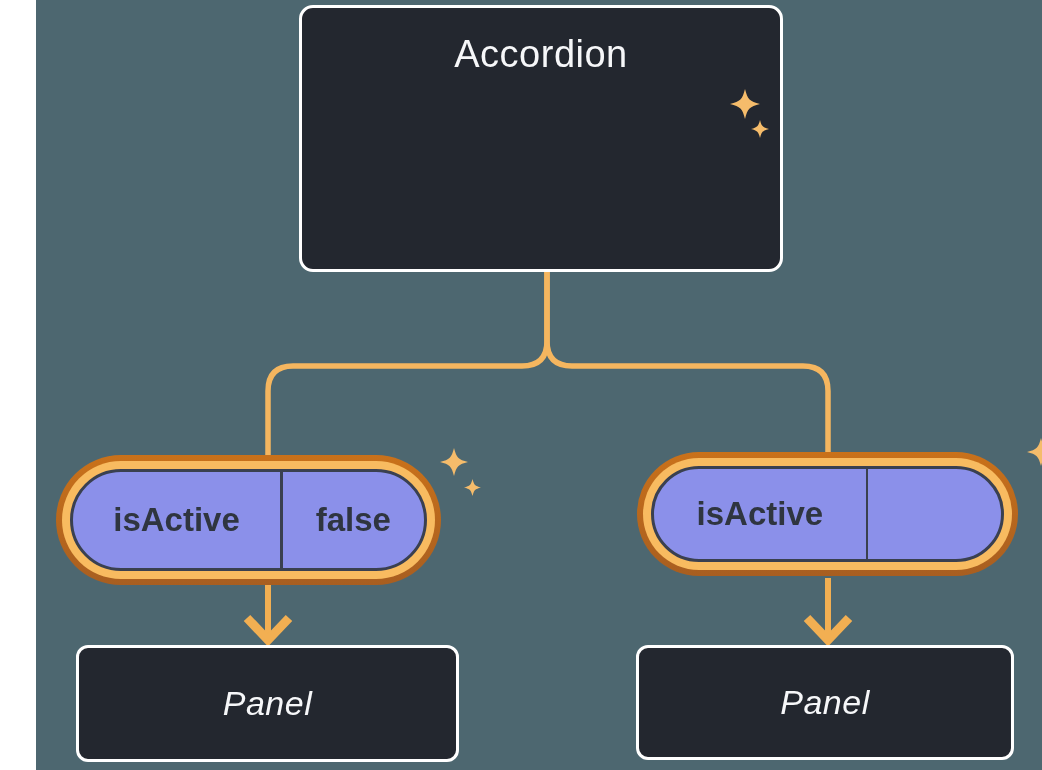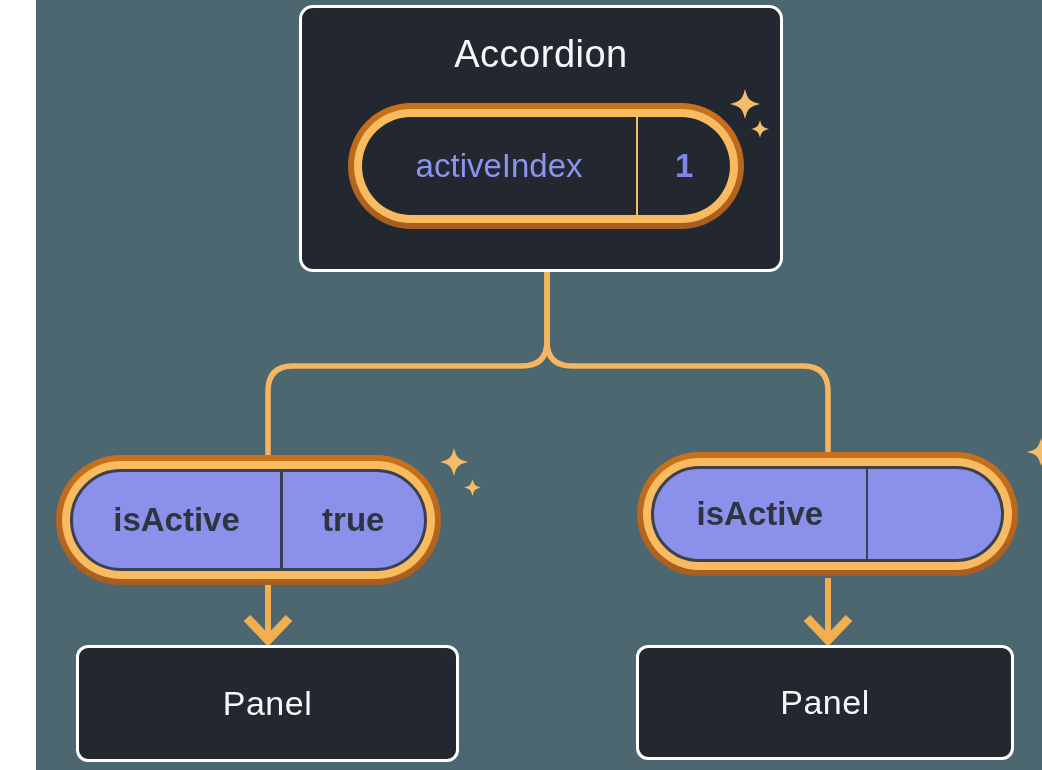--- a/index.html
+++ b/index.html
@@ -14,21 +14,21 @@
   body{font-family:"Liberation Sans", sans-serif;}
   .canvas{position:relative;width:1042px;height:770px;background:var(--background);overflow:hidden;margin-left:36px;}
   .connectors{position:absolute;left:0;top:0;z-index:0;}
 
   .node{position:absolute;background:var(--node-fill);border:3px solid var(--node-border);
         border-radius:14px;z-index:1;}
   .card{left:263px;top:5px;width:484px;height:267px;}
   .card-title{position:absolute;top:25px;left:0;right:0;text-align:center;
               font-size:38px;font-weight:500;color:var(--node-text);letter-spacing:.5px;}
   .panel{display:flex;align-items:center;justify-content:center;border-radius:12px;
-         font-size:34px;color:var(--node-text);letter-spacing:.5px;}
+         font-size:34px;color:var(--node-text);letter-spacing:.5px;font-style:italic;}
   .panel-left{left:40px;top:645px;width:383px;height:117px;}
   .panel-right{left:600px;top:645px;width:378px;height:115px;}
 
   .pill{position:absolute;z-index:2;border-radius:999px;padding:6px;
         background:linear-gradient(180deg,var(--ring-outer-light),var(--ring-outer-dark));}
   .pill-mid{width:100%;height:100%;border-radius:999px;background:var(--ring-inner);padding:8px;}
   .pill-inner{width:100%;height:100%;border-radius:999px;display:flex;align-items:stretch;overflow:hidden;}
   .pill.purple .pill-inner{background:var(--pill-fill);border:3px solid var(--pill-outline);}
   .pill.darkvar .pill-inner{background:var(--node-fill);}
   .pill-top{left:312px;top:103px;width:396px;height:126px;}
@@ -66,36 +66,27 @@
     <path d="M232 583 L232 634" fill="none" stroke="#F2AF52" stroke-width="6"></path>
     <path d="M211 618 L232 640 L253 618" fill="none" stroke="#F2AF52" stroke-width="9" stroke-linejoin="miter"></path>
     <path d="M792 578 L792 634" fill="none" stroke="#F2AF52" stroke-width="6"></path>
     <path d="M771 618 L792 640 L813 618" fill="none" stroke="#F2AF52" stroke-width="9" stroke-linejoin="miter"></path>
   </svg>
 
   <div class="node card">
     <div class="card-title">Accordion</div>
   </div>
 
-  <div class="pill darkvar pill-top">
-    <div class="pill-mid">
-      <div class="pill-inner">
-        <span class="cell label">activeIndex</span>
-        <span class="divider"></span>
-        <span class="cell value">1</span>
-      </div>
-    </div>
-  </div>
 
   <div class="pill purple pill-left">
     <div class="pill-mid">
       <div class="pill-inner">
         <span class="cell label">isActive</span>
         <span class="divider"></span>
-        <span class="cell value">true</span>
+        <span class="cell value">false</span>
       </div>
     </div>
   </div>
 
   <div class="pill purple pill-right">
     <div class="pill-mid">
       <div class="pill-inner">
         <span class="cell label">isActive</span>
         <span class="divider"></span>
       </div>

